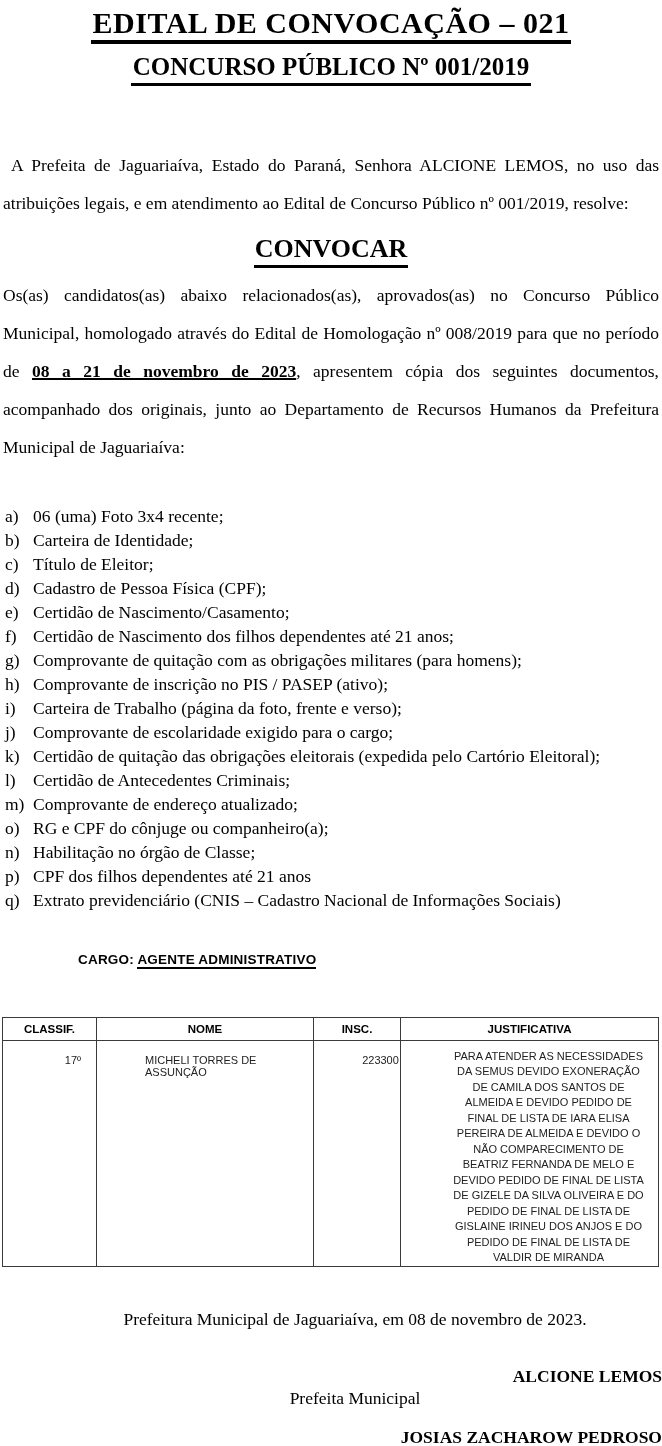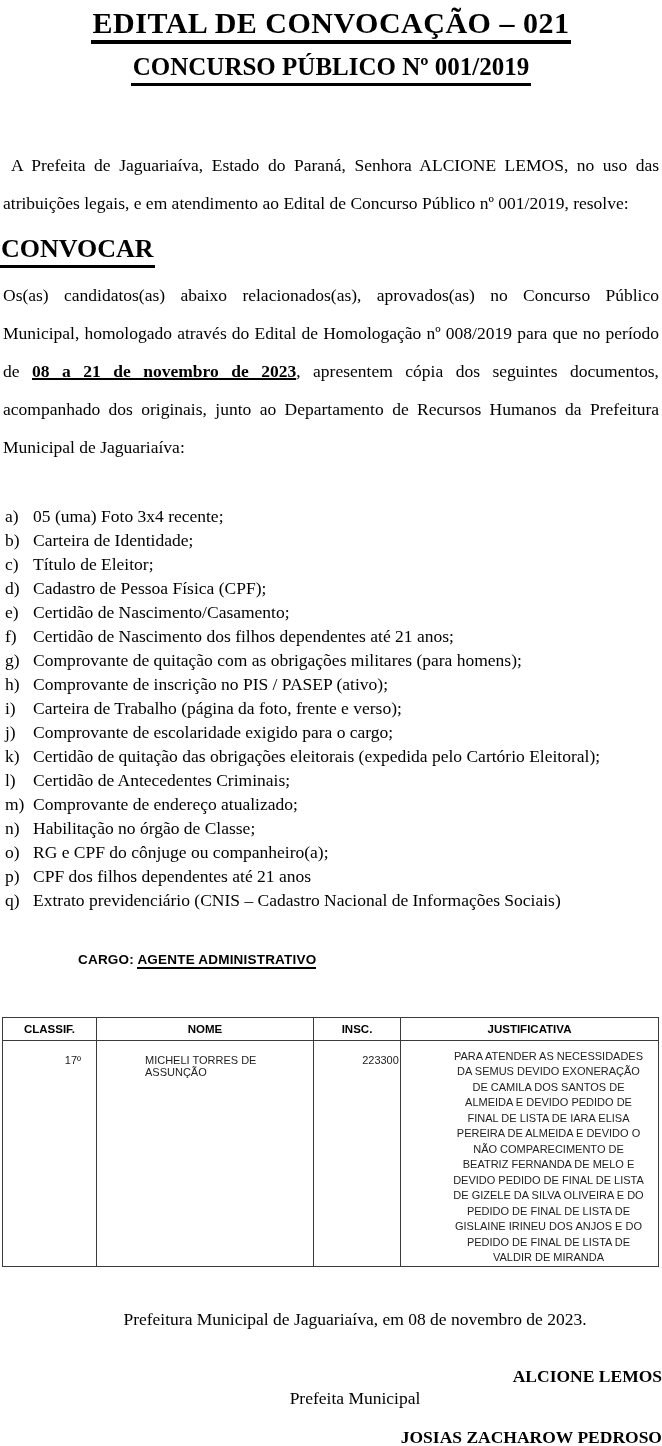--- a/index.html
+++ b/index.html
@@ -37,21 +37,21 @@
     padding: 0 2px 1px 2px;
     line-height: 1.15;
   }
   .para {
     margin: 0 3px;
     font-size: 17.5px;
     line-height: 38px;
     text-align: justify;
   }
   .para-intro { margin-top: 60px; text-indent: 8px; }
-  .convocar-wrap { text-align: left; margin-top: 12px; }
+  .convocar-wrap { text-align: center; margin-top: 12px; }
   .convocar {
     display: inline-block;
     font-size: 26px;
     font-weight: bold;
     border-bottom: 3px solid #000;
     padding: 0 1px 1px 1px;
     line-height: 1.15;
   }
   .para-body { margin-top: 8px; }
   .bold-underline {
@@ -130,35 +130,35 @@
 
   <p class="para para-intro">A Prefeita de Jaguariaíva, Estado do Paraná, Senhora ALCIONE LEMOS, no uso das atribuições legais, e em atendimento ao Edital de Concurso Público nº 001/2019, resolve:</p>
 
   <div class="convocar-wrap">
     <span class="convocar">CONVOCAR</span>
   </div>
 
   <p class="para para-body"><span>Os(as) candidatos(as) abaixo relacionados(as), aprovados(as) no Concurso Público Municipal, homologado através do Edital de Homologação nº 008/2019 para que no período de </span><span class="bold-underline">08 a 21 de novembro de 2023</span><span>, apresentem cópia dos seguintes documentos, acompanhado dos originais, junto ao Departamento de Recursos Humanos da Prefeitura Municipal de Jaguariaíva:</span></p>
 
   <div class="doc-list">
-    <div class="doc-item"><span class="marker">a)</span><span>05 (uma) Foto 3x4 recente;</span></div>
+    <div class="doc-item"><span class="marker">a)</span><span>06 (uma) Foto 3x4 recente;</span></div>
     <div class="doc-item"><span class="marker">b)</span><span>Carteira de Identidade;</span></div>
     <div class="doc-item"><span class="marker">c)</span><span>Título de Eleitor;</span></div>
     <div class="doc-item"><span class="marker">d)</span><span>Cadastro de Pessoa Física (CPF);</span></div>
     <div class="doc-item"><span class="marker">e)</span><span>Certidão de Nascimento/Casamento;</span></div>
     <div class="doc-item"><span class="marker">f)</span><span>Certidão de Nascimento dos filhos dependentes até 21 anos;</span></div>
     <div class="doc-item"><span class="marker">g)</span><span>Comprovante de quitação com as obrigações militares (para homens);</span></div>
     <div class="doc-item"><span class="marker">h)</span><span>Comprovante de inscrição no PIS / PASEP (ativo);</span></div>
     <div class="doc-item"><span class="marker">i)</span><span>Carteira de Trabalho (página da foto, frente e verso);</span></div>
     <div class="doc-item"><span class="marker">j)</span><span>Comprovante de escolaridade exigido para o cargo;</span></div>
     <div class="doc-item"><span class="marker">k)</span><span>Certidão de quitação das obrigações eleitorais (expedida pelo Cartório Eleitoral);</span></div>
     <div class="doc-item"><span class="marker">l)</span><span>Certidão de Antecedentes Criminais;</span></div>
     <div class="doc-item"><span class="marker">m)</span><span>Comprovante de endereço atualizado;</span></div>
+    <div class="doc-item"><span class="marker">o)</span><span>RG e CPF do cônjuge ou companheiro(a);</span></div>
     <div class="doc-item"><span class="marker">n)</span><span>Habilitação no órgão de Classe;</span></div>
-    <div class="doc-item"><span class="marker">o)</span><span>RG e CPF do cônjuge ou companheiro(a);</span></div>
     <div class="doc-item"><span class="marker">p)</span><span>CPF dos filhos dependentes até 21 anos</span></div>
     <div class="doc-item"><span class="marker">q)</span><span>Extrato previdenciário (CNIS – Cadastro Nacional de Informações Sociais)</span></div>
   </div>
 
   <div class="cargo-line"><span>CARGO:</span> <span class="cargo-value">AGENTE ADMINISTRATIVO</span></div>
 
   <table class="call-table">
     <colgroup>
       <col class="col-classif">
       <col class="col-nome">

